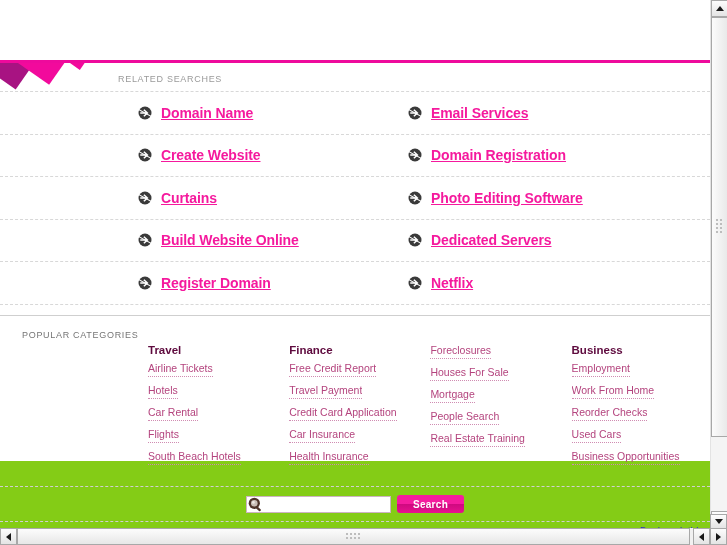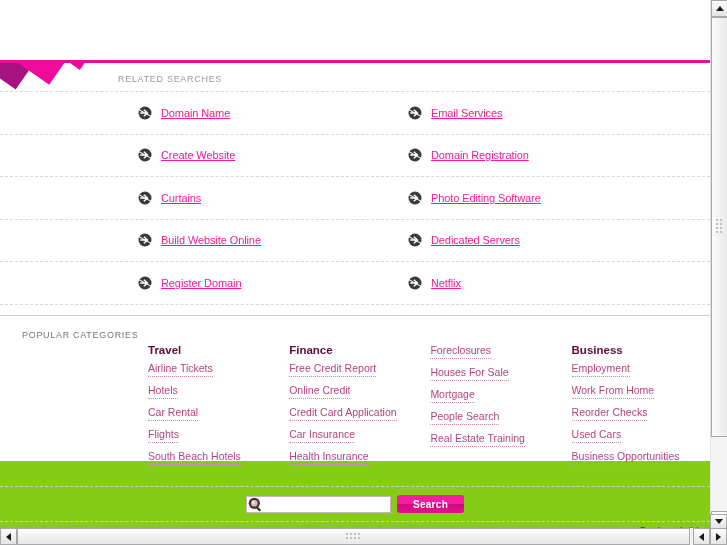--- a/index.html
+++ b/index.html
@@ -117,22 +117,22 @@
     width: 14px;
     height: 14px;
     flex: 0 0 14px;
     margin-right: 9px;
     position: relative;
   }
   .arrow-icon svg { display: block; }
 
   a.rs-link {
     color: #f5199d;
-    font-size: 11px;
-    font-weight: normal;
+    font-size: 14px;
+    font-weight: bold;
     text-decoration: underline;
     font-family: "Liberation Sans", sans-serif;
     white-space: nowrap;
     letter-spacing: -0.1px;
     text-align: center;
   }
 
   
   #cat-divider {
     height: 1px;
@@ -505,21 +505,21 @@
         <a class="cat-link" href="#">Airline Tickets</a>
         <a class="cat-link" href="#">Hotels</a>
         <a class="cat-link" href="#">Car Rental</a>
         <a class="cat-link" href="#">Flights</a>
         <a class="cat-link" href="#">South Beach Hotels</a>
       </div>
 
       <div class="cat-col">
         <div class="cat-title">Finance</div>
         <a class="cat-link" href="#">Free Credit Report</a>
-        <a class="cat-link" href="#">Online Credit</a>
+        <a class="cat-link" href="#">Travel Payment</a>
         <a class="cat-link" href="#">Credit Card Application</a>
         <a class="cat-link" href="#">Car Insurance</a>
         <a class="cat-link" href="#">Health Insurance</a>
       </div>
 
       <div class="cat-col">
         <a class="cat-link" href="#">Foreclosures</a>
         <a class="cat-link" href="#">Houses For Sale</a>
         <a class="cat-link" href="#">Mortgage</a>
         <a class="cat-link" href="#">People Search</a>

